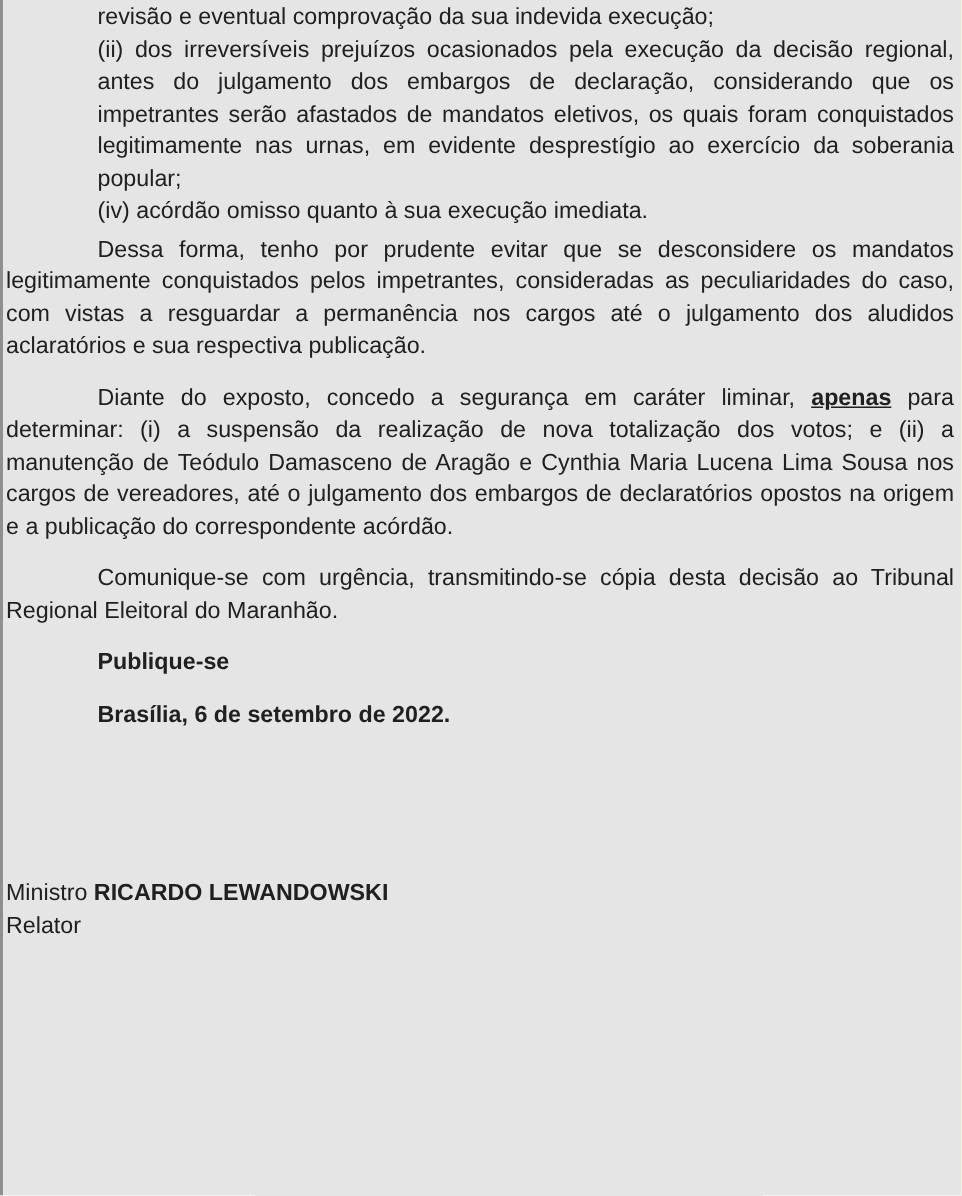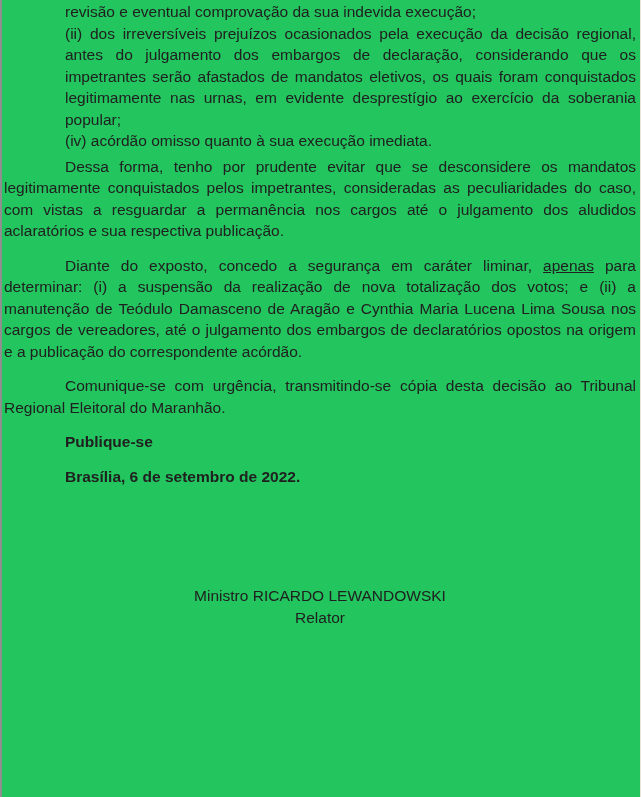--- a/index.html
+++ b/index.html
@@ -45,32 +45,31 @@
     margin: 0 0 13px 0;
     text-align: justify;
     text-indent: 61px;
   }
   .paragraphs p.para.single-line {
     text-align: left;
     font-weight: bold;
   }
   .signature {
     margin-top: 98px;
-    text-align: center;
   }
   .signature p {
     margin: 0;
   }
-  .seg-bold { font-weight: normal; }
+  .seg-bold { font-weight: bold; }
   .seg-underline { text-decoration: underline; }
 </style>
 </head>
 <body>
 
-<div class="page" style="background: #22c55e; color: rgb(32, 32, 32);">
+<div class="page" style="background: #e5e5e5; color: rgb(32, 32, 32);">
   <div class="edge-left" style="background: rgb(143, 143, 143);"></div>
   <div class="edge-right" style="background: rgb(233, 229, 216);"></div>
 
   <div class="content">
 
     <div class="quote-block">
         <p class="quote-item">revisão e eventual comprovação da sua indevida execução;</p>
         <p class="quote-item">(ii) dos irreversíveis prejuízos ocasionados pela execução da decisão regional, antes do julgamento dos embargos de declaração, considerando que os impetrantes serão afastados de mandatos eletivos, os quais foram conquistados legitimamente nas urnas, em evidente desprestígio ao exercício da soberania popular;</p>
         <p class="quote-item">(iv) acórdão omisso quanto à sua execução imediata.</p>
       </div>

